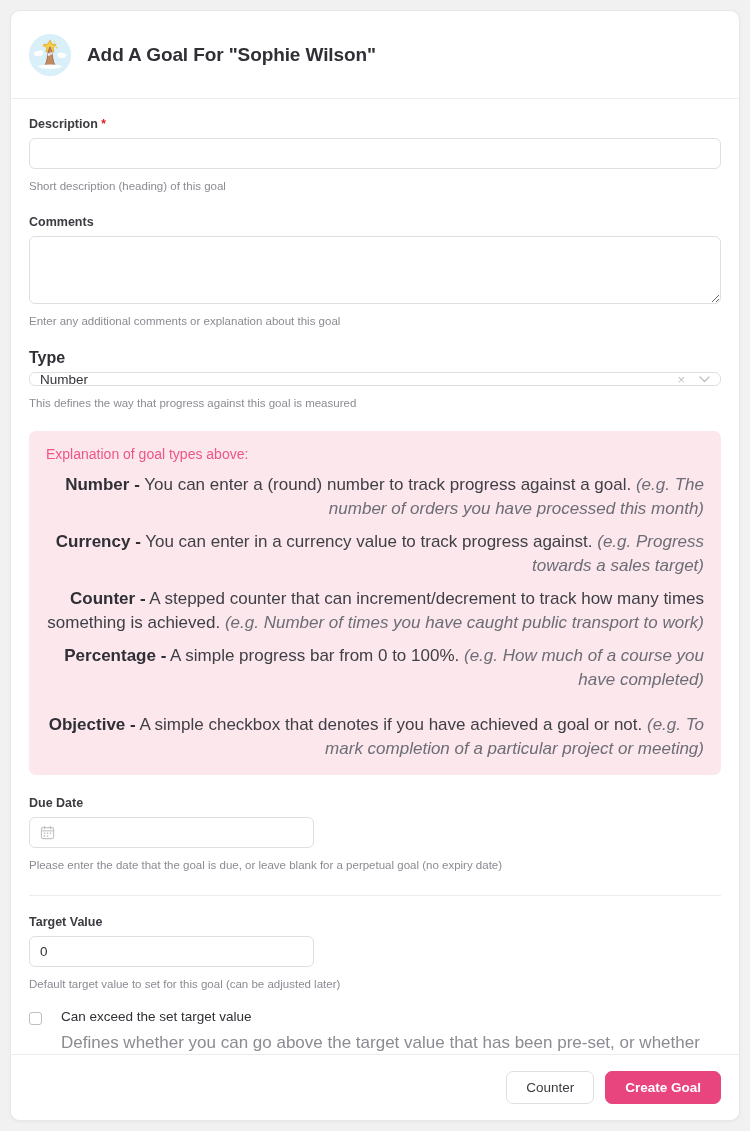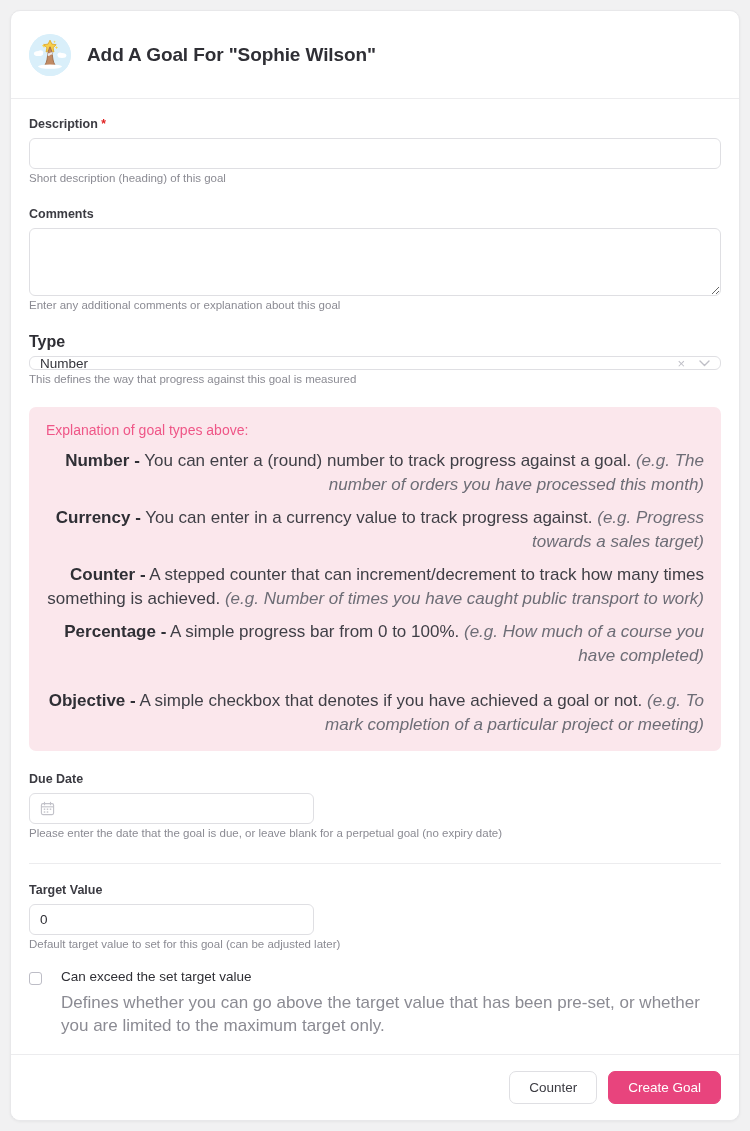--- a/index.html
+++ b/index.html
@@ -100,21 +100,21 @@
     font-size: 13px;
     font-family: "Liberation Sans", sans-serif;
     color: #2f2f35;
     outline: none;
     resize: vertical;
     display: block;
   }
   .help {
     font-size: 11.5px;
     color: #8b8b93;
-    margin-top: 2px;
+    margin-top: 10px;
     line-height: 1.35;
   }
 
   
   .select-wrap {
     position: relative;
     width: 100%;
     height: 14px;
     border: 1px solid #dfdfe3;
     border-radius: 6px;
@@ -248,21 +248,21 @@
     line-height: 1;
   }
   .btn-cancel {
     background: #fff;
     border-color: #dfdfe3;
     color: #3b3b42;
   }
   .btn-primary {
     background: #e8447d;
     color: #ffffff;
-    font-weight: normal;
+    font-weight: bold;
     border-color: #e8447d;
   }
 </style>
 </head>
 <body>
 
 <div class="card">
 
   <div class="card-header">
     <div class="goal-badge">

